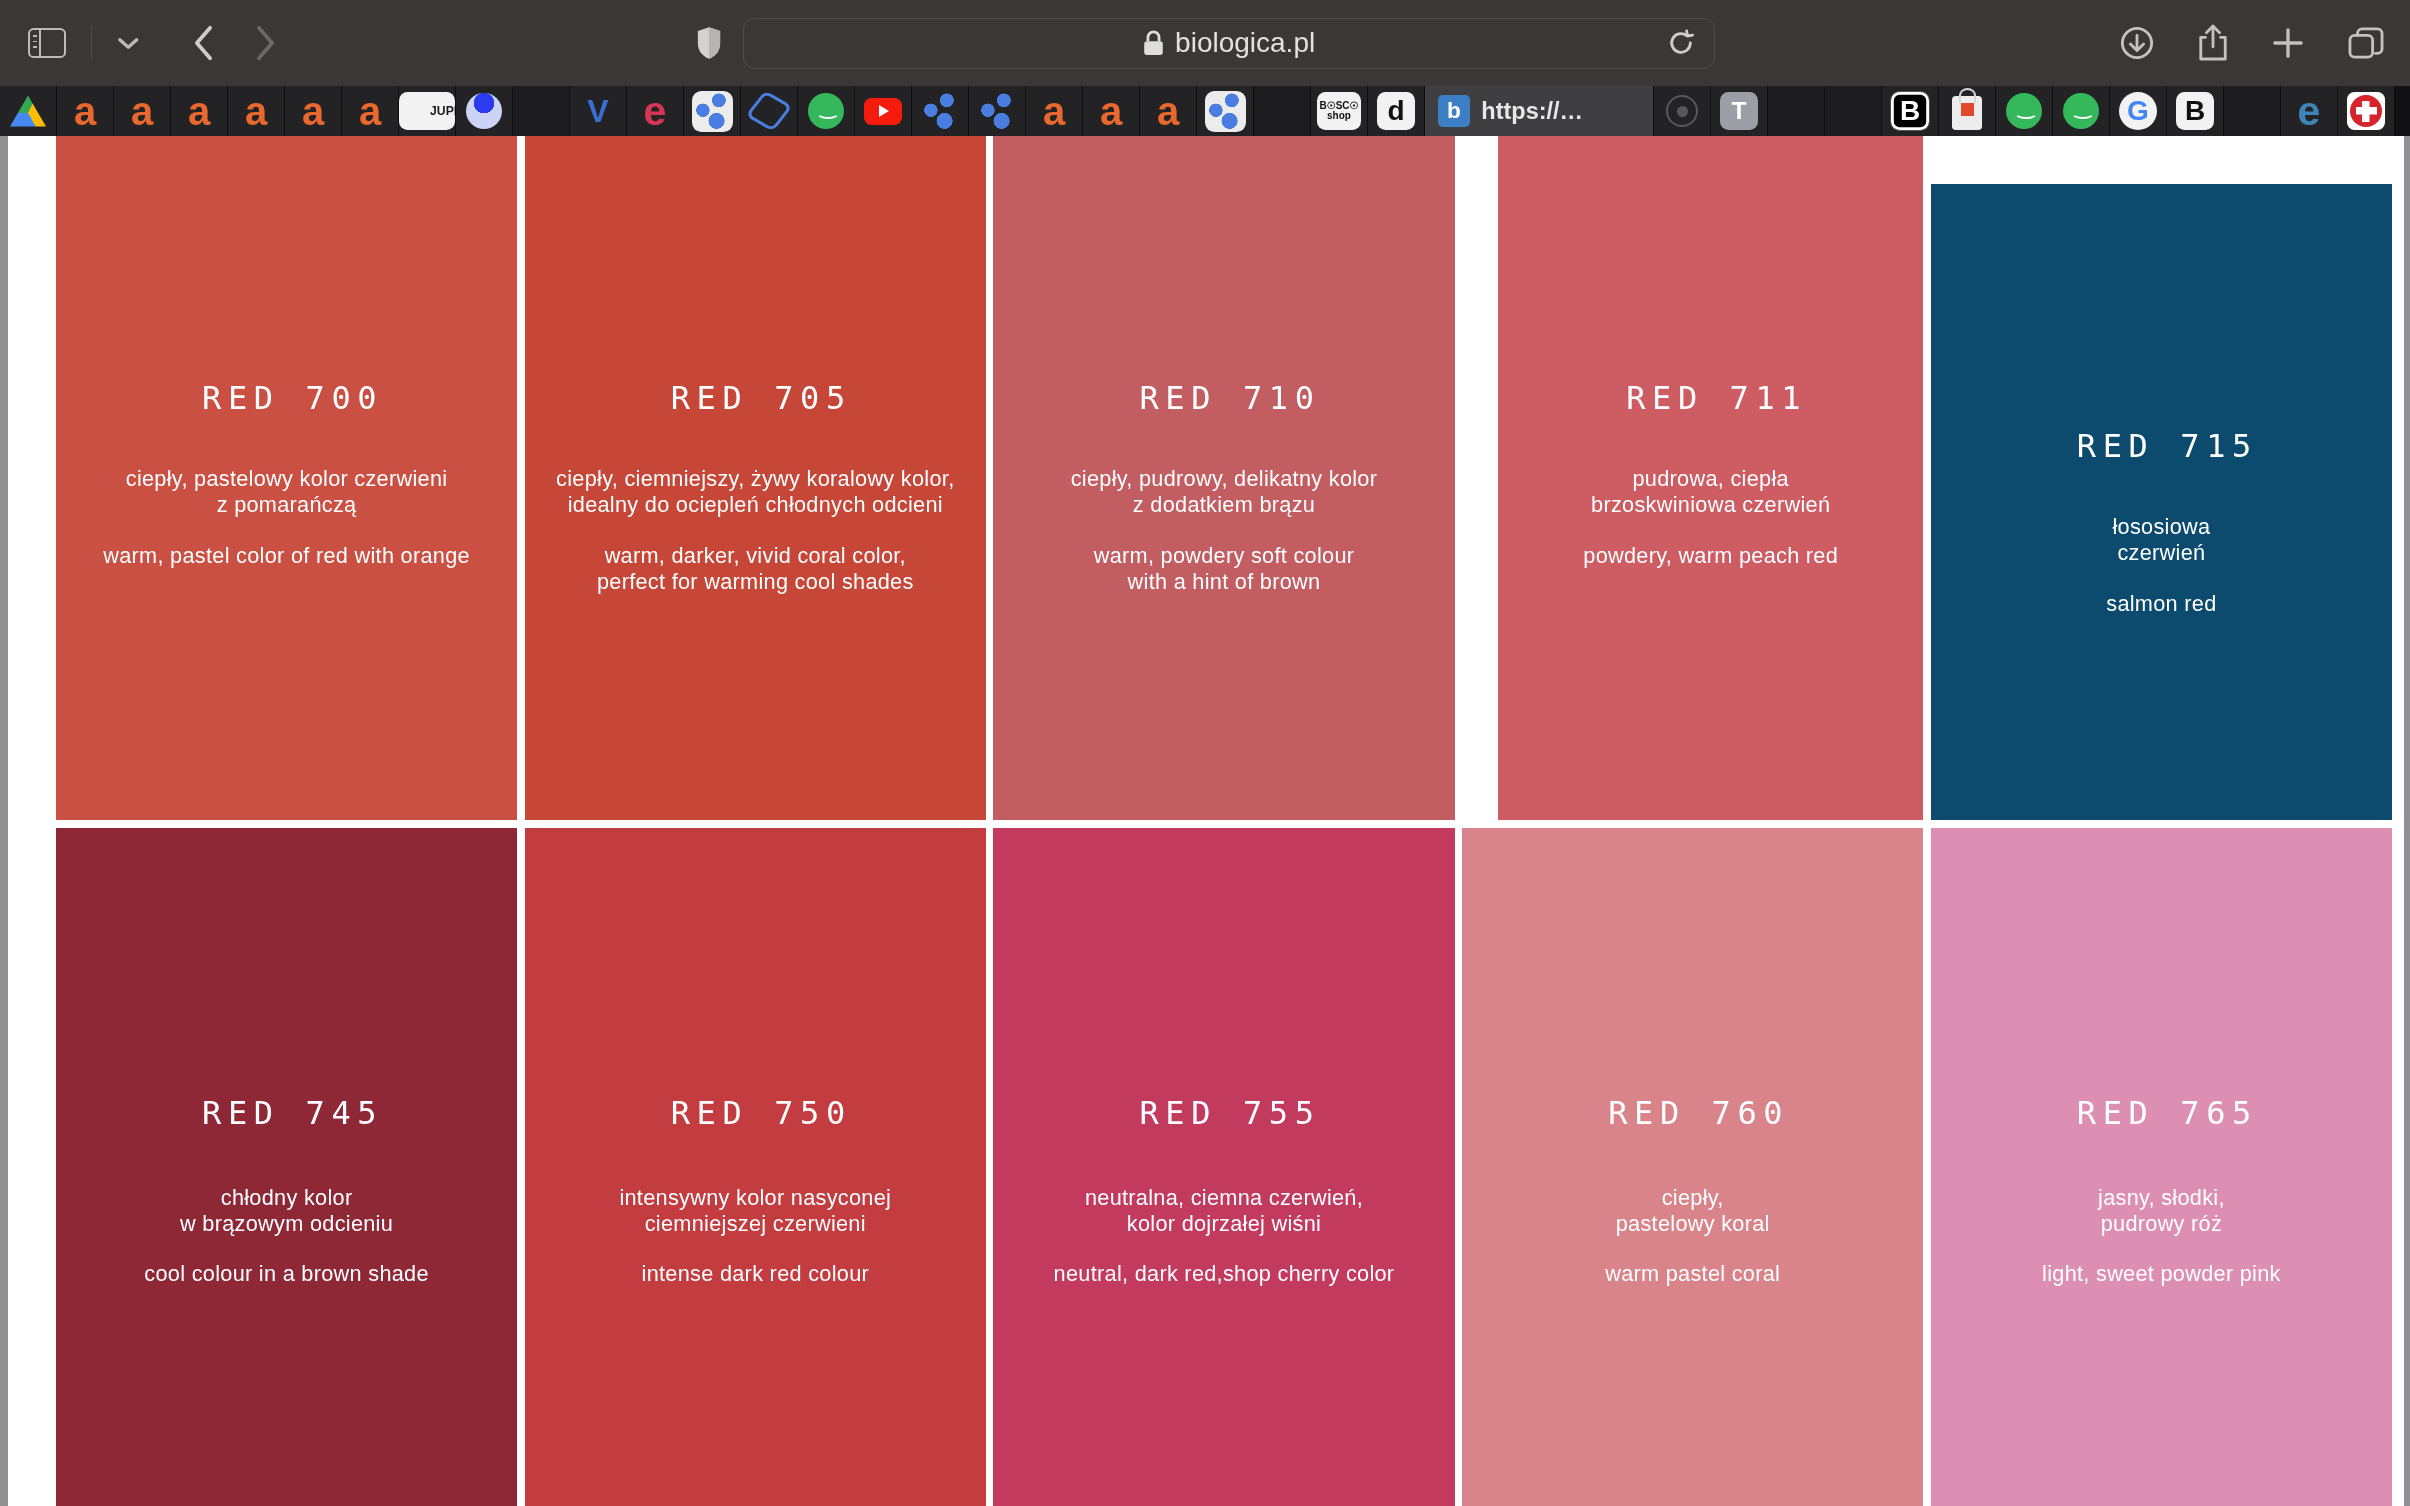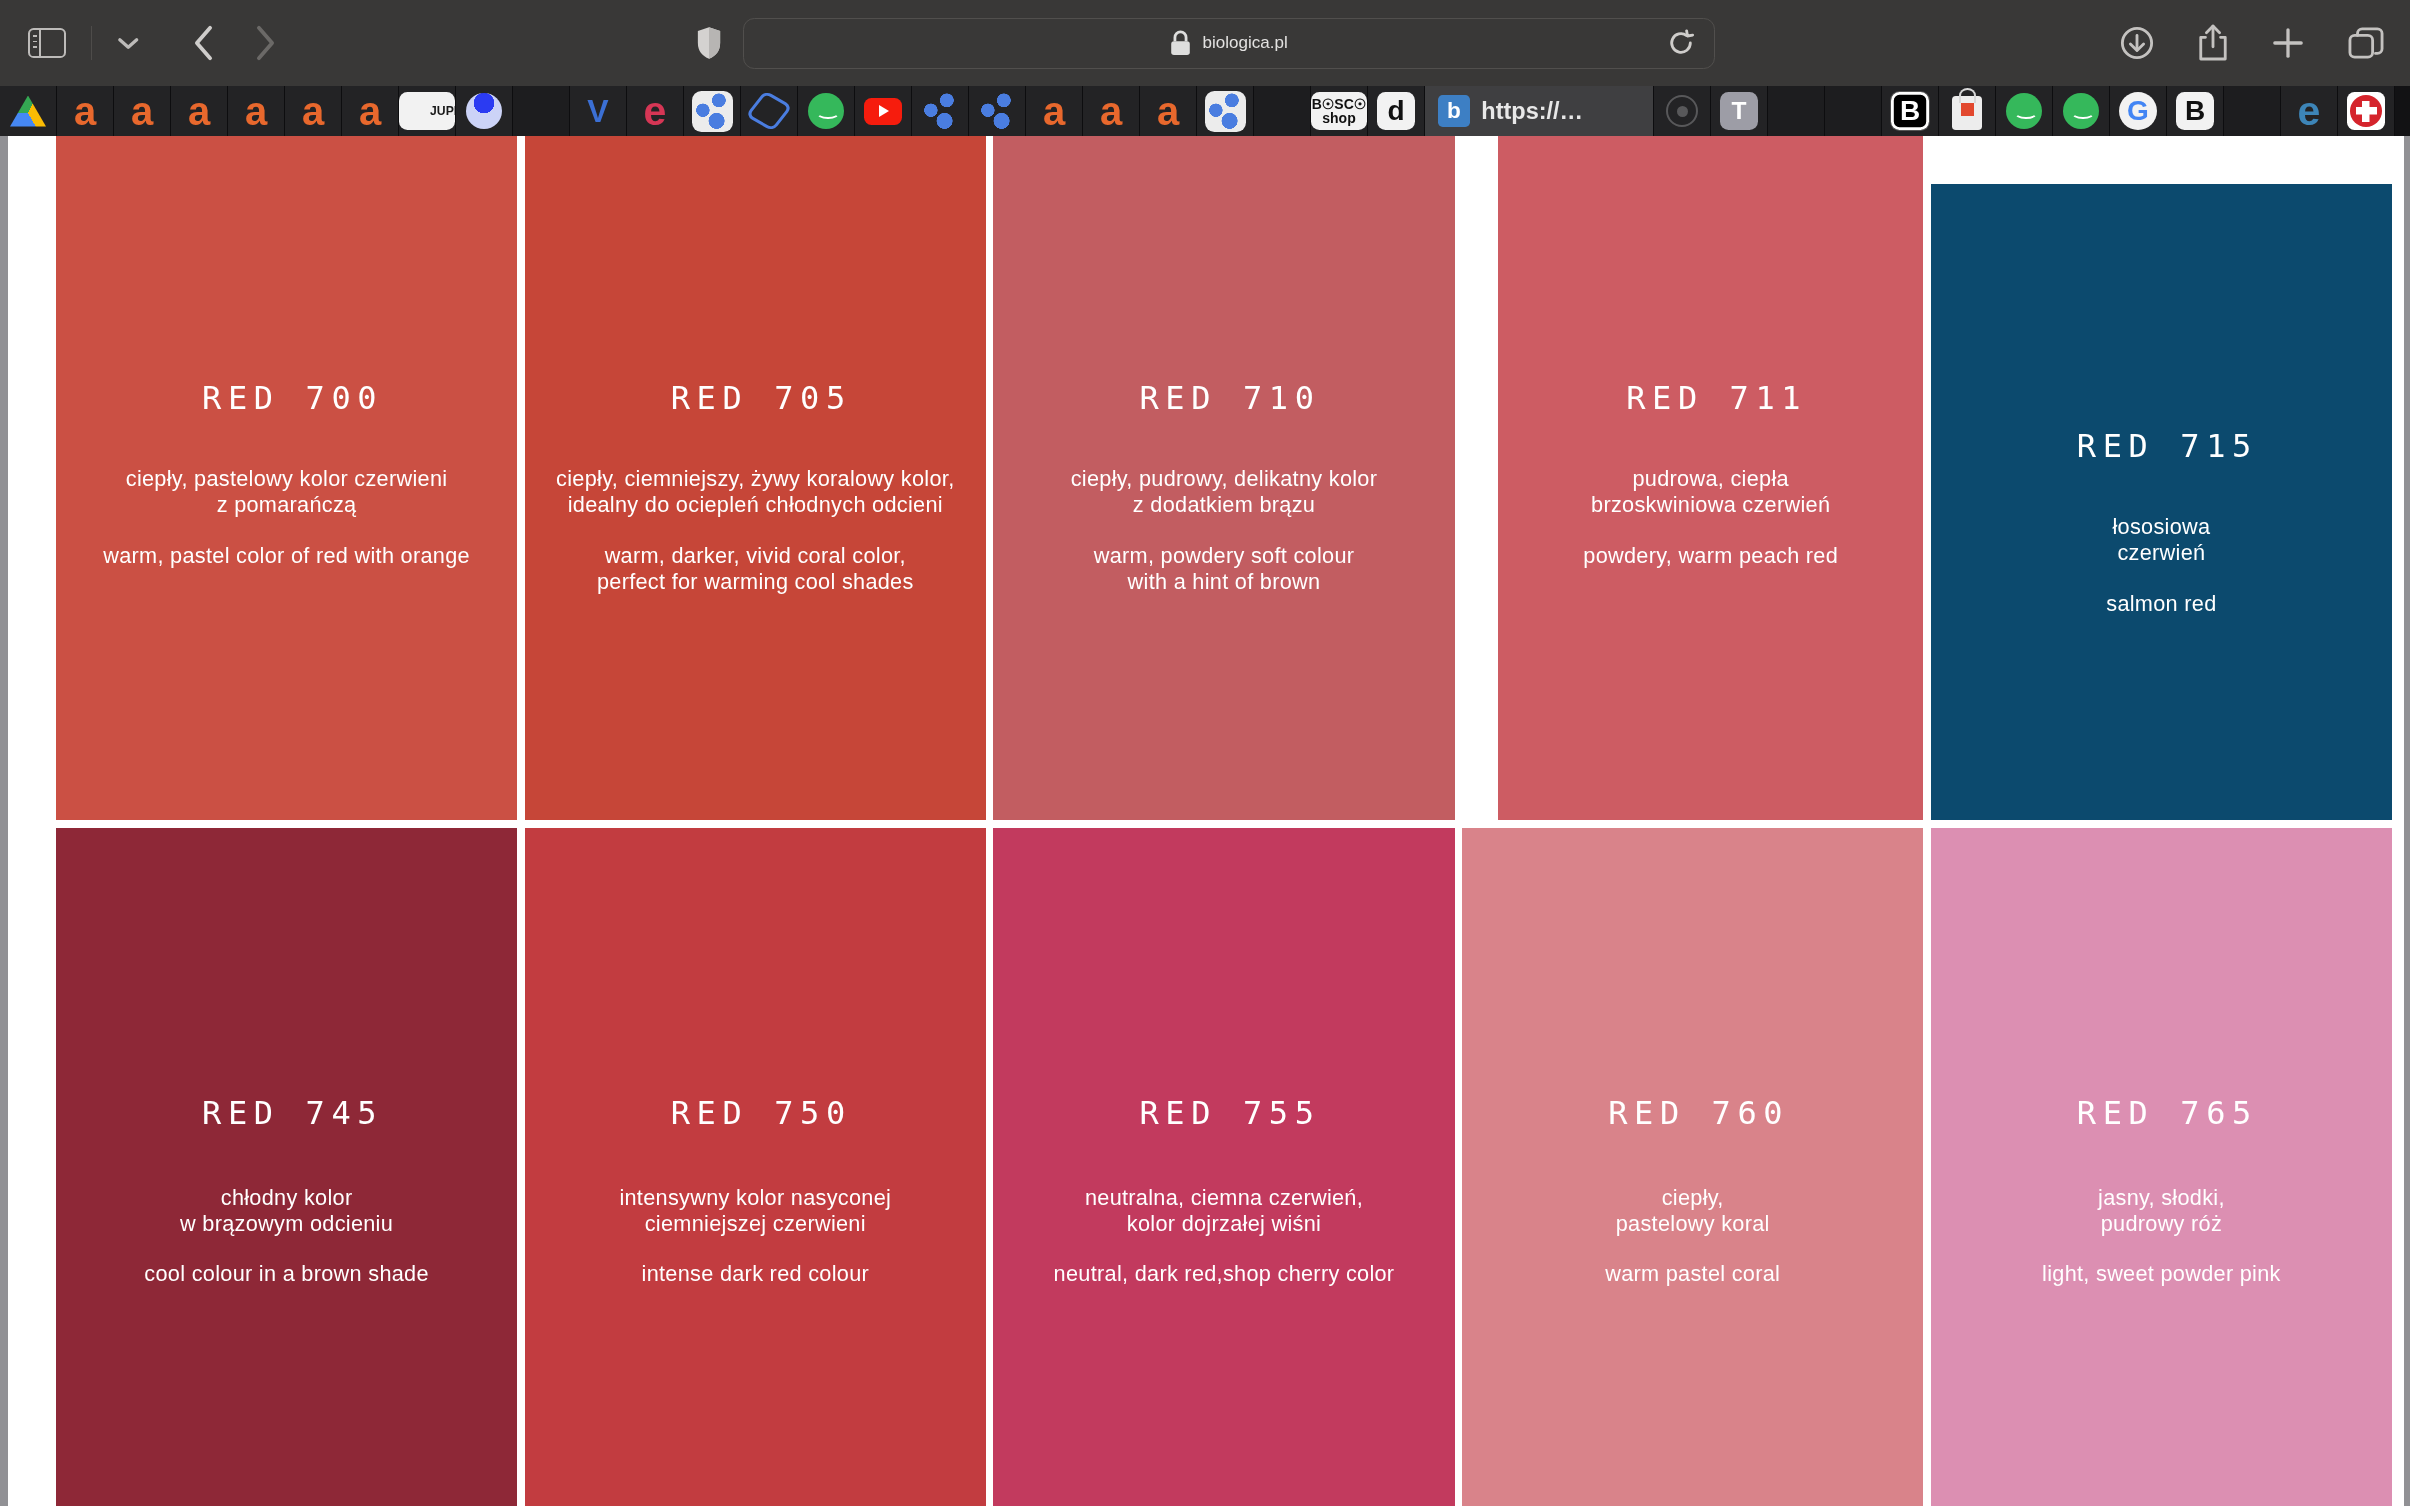--- a/index.html
+++ b/index.html
@@ -12,21 +12,21 @@
   .tb-sep{width:0.9px;height:34px;background:#4e4c4a;}
   .ic{display:flex;align-items:center;justify-content:center;cursor:default;}
   .sidebar-glyph{width:34px;height:26px;border:2.4px solid #bdbbb9;border-radius:5.6px;position:relative;}
   .sidebar-glyph::before{content:"";position:absolute;left:9.4px;top:0;bottom:0;width:0;border-left:2.4px solid #bdbbb9;}
   .sidebar-glyph::after{content:"";position:absolute;left:2.8px;top:4.7px;width:3.8px;height:13px;
     background:repeating-linear-gradient(#bdbbb9 0 1.9px,transparent 1.9px 5.6px);}
   svg.stroke{fill:none;stroke-linecap:round;stroke-linejoin:round;}
   
   .url-wrap{position:absolute;left:0;top:0;width:2411px;height:86px;display:flex;align-items:center;justify-content:center;gap:21px;pointer-events:none;}
   .url-capsule{pointer-events:auto;width:970px;height:49px;border:0.9px solid #514f4d;border-radius:11.3px;
-    display:flex;align-items:center;justify-content:center;gap:11.3px;color:#e3e2e1;font-size:17px;}
+    display:flex;align-items:center;justify-content:center;gap:11.3px;color:#e3e2e1;font-size:28px;}
   .reload{position:absolute;margin-left:904px;}
   
   .favbar{position:absolute;left:0;top:86px;width:2411px;height:50px;background:#121214;display:flex;}
   .tile{height:50px;width:56px;flex:0 0 auto;background:#232325;border-right:1.9px solid #0d0d0f;
     display:flex;align-items:center;justify-content:center;overflow:hidden;}
   .tile.blank{background:#1d1d1f;}
   .tile.tab{width:215px;background:#3f3f41;display:flex;gap:11.3px;align-items:center;justify-content:flex-start;padding-left:13px;}
   .tab-label{color:#e8e8e8;font-size:23.5px;font-weight:600;white-space:nowrap;}
   .tab-fav{width:32px;height:32px;border-radius:4.7px;background:#3d7fc4;color:#fff;font-size:22.6px;font-weight:700;
     display:flex;align-items:center;justify-content:center;}
@@ -216,21 +216,21 @@
       <span class="letter" style="color: rgb(232, 104, 45); font-size: 40px;">a</span>
     </div>
     <div class="tile">
       <span class="letter" style="color: rgb(232, 104, 45); font-size: 40px;">a</span>
     </div>
     <div class="tile">
       <span class="icon-molplate"></span>
     </div>
     <div class="tile blank"></div>
     <div class="tile">
-      <span class="plate" style="color: rgb(17, 17, 17); font-size: 14px; font-weight: 800;">B☉SC☉
+      <span class="plate" style="color: rgb(17, 17, 17); font-size: 10px; font-weight: 800;">B☉SC☉
 shop</span>
     </div>
     <div class="tile">
       <span class="plate" style="color: rgb(17, 17, 17); font-size: 28px; font-weight: 800;">d</span>
     </div>
     <div class="tile tab">
       <span class="tab-fav" style="background: rgb(61, 127, 196);">b</span>
       <span class="tab-label">https://…</span>
     </div>
     <div class="tile">

